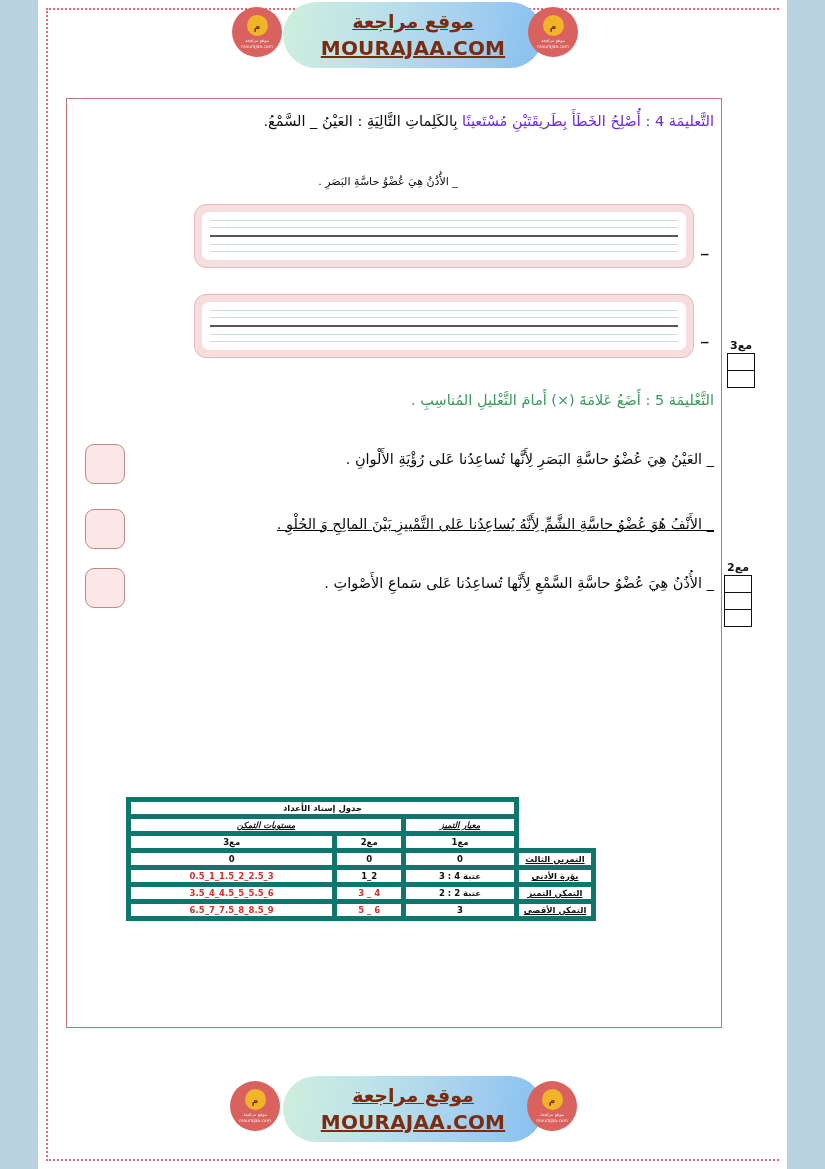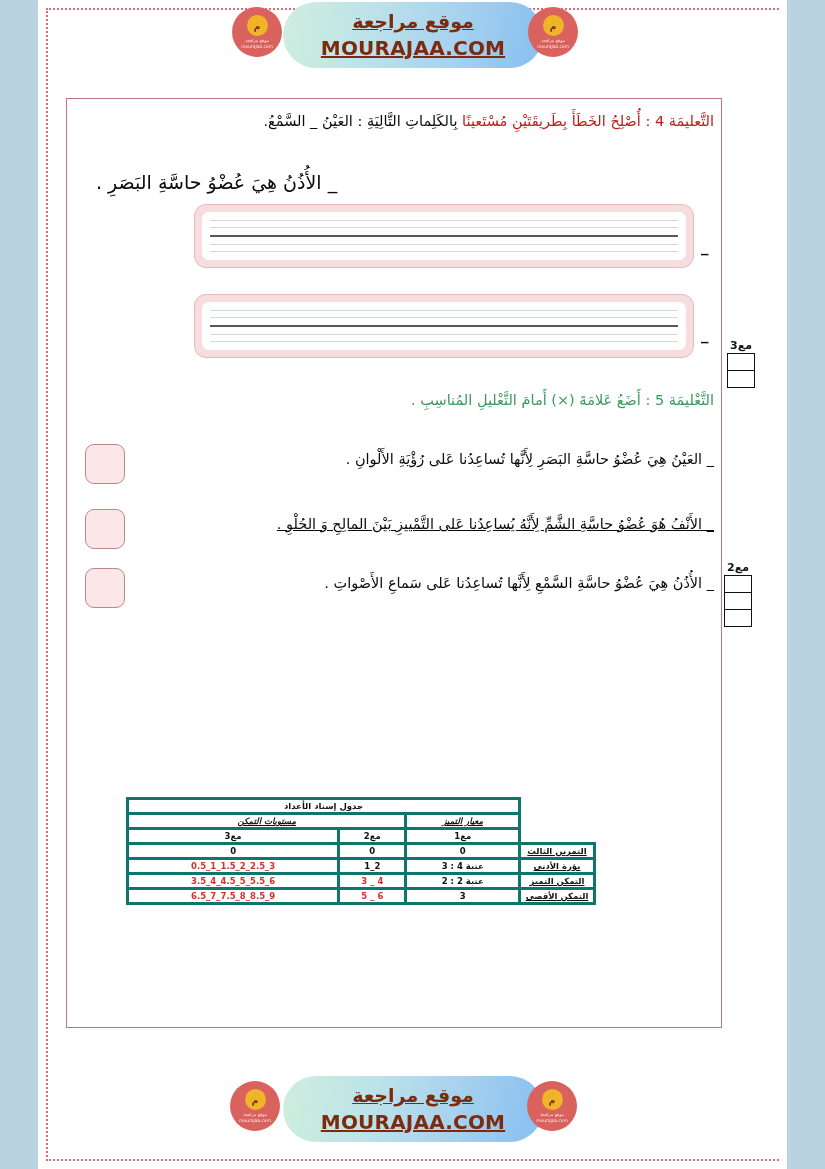--- a/index.html
+++ b/index.html
@@ -134,30 +134,30 @@
     text-align: right;
     font-family: "DejaVu Sans", "Liberation Sans", sans-serif;
   }
   .instr-line {
     position: absolute;
     font-size: 14.5px;
     line-height: 20px;
     color: #0b0b0b;
     white-space: nowrap;
   }
-  .green { color: #b91c1c; text-align: right; }
+  .green { color: #6d28d9; text-align: right; }
 
   #instr4 {
     left: 96px; top: 111px; width: 618px;
     text-align: right;
   }
   #sentence4 {
-    left: 96px; top: 172px; width: 618px;
-    text-align: left;
-    font-size: 19px;
+    left: 79px; top: 172px; width: 618px;
+    text-align: center;
+    font-size: 11px;
   }
   #instr5 {
     left: 96px; top: 390px; width: 618px;
     text-align: right;
     color: #3a9a5c;
   }
 
   .stmt {
     position: absolute;
     left: 140px;
@@ -257,21 +257,21 @@
   .grade-table {
     position: absolute;
     left: 126px;
     top: 797px;
     width: 470px;
     border-collapse: collapse;
     direction: rtl;
     background: #ffffff;
   }
   .grade-table td, .grade-table th {
-    border: 3px solid #0f766e;
+    border: 5px solid #0f766e;
     padding: 1px 2px;
     text-align: center;
     font-size: 8.5px;
     color: #111;
     font-family: "DejaVu Sans", "Liberation Sans", sans-serif;
   }
   .tbl-title {
     color: #e23a6b;
     font-size: 12.5px;
     font-weight: bold;

